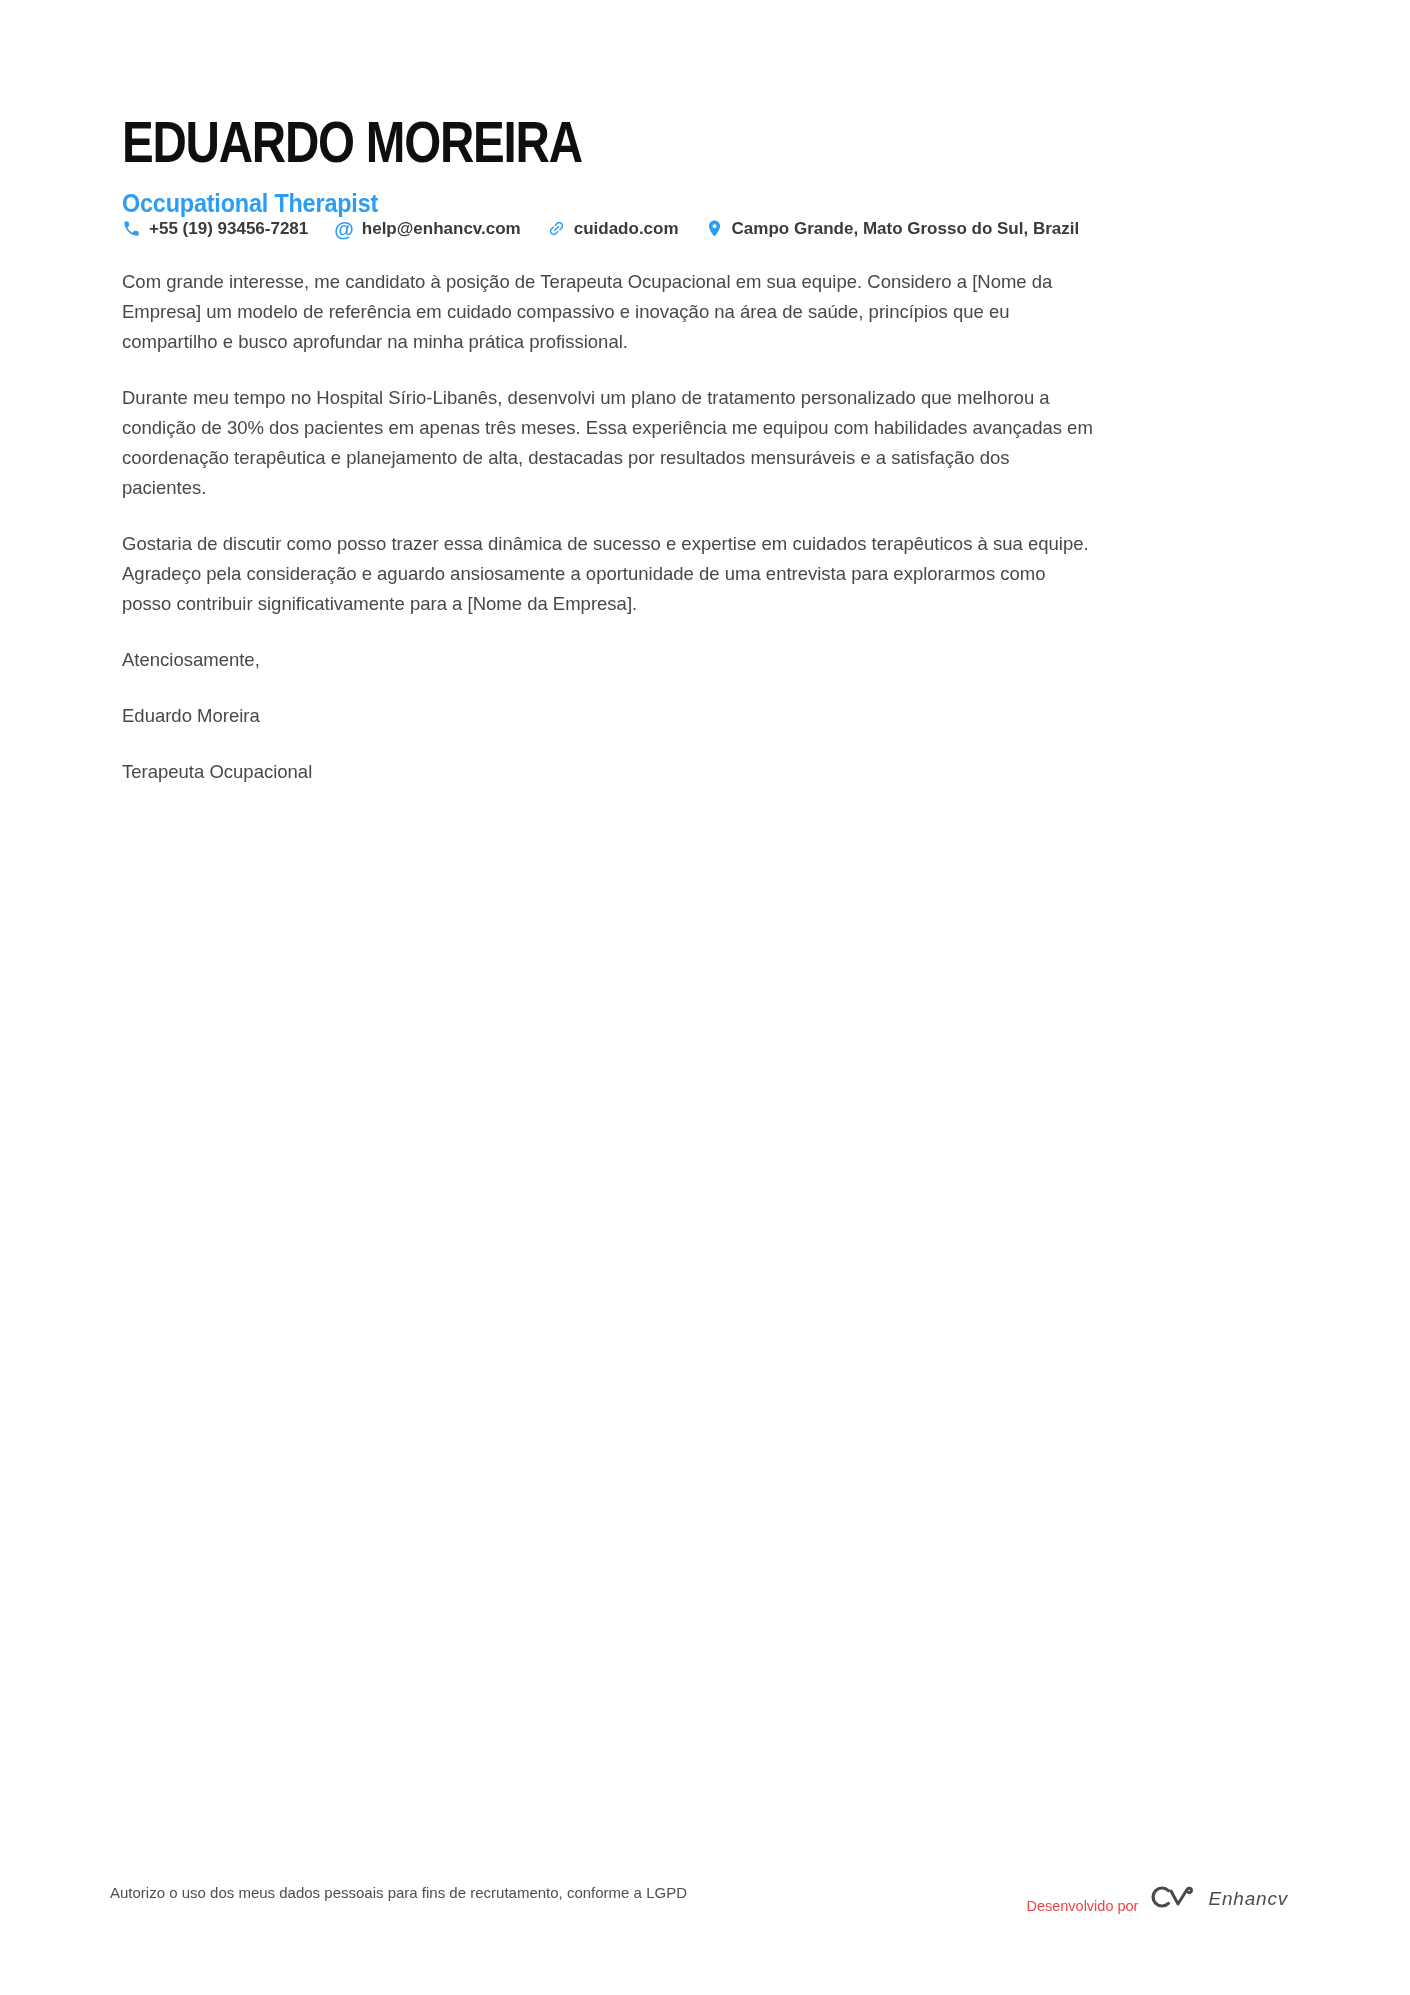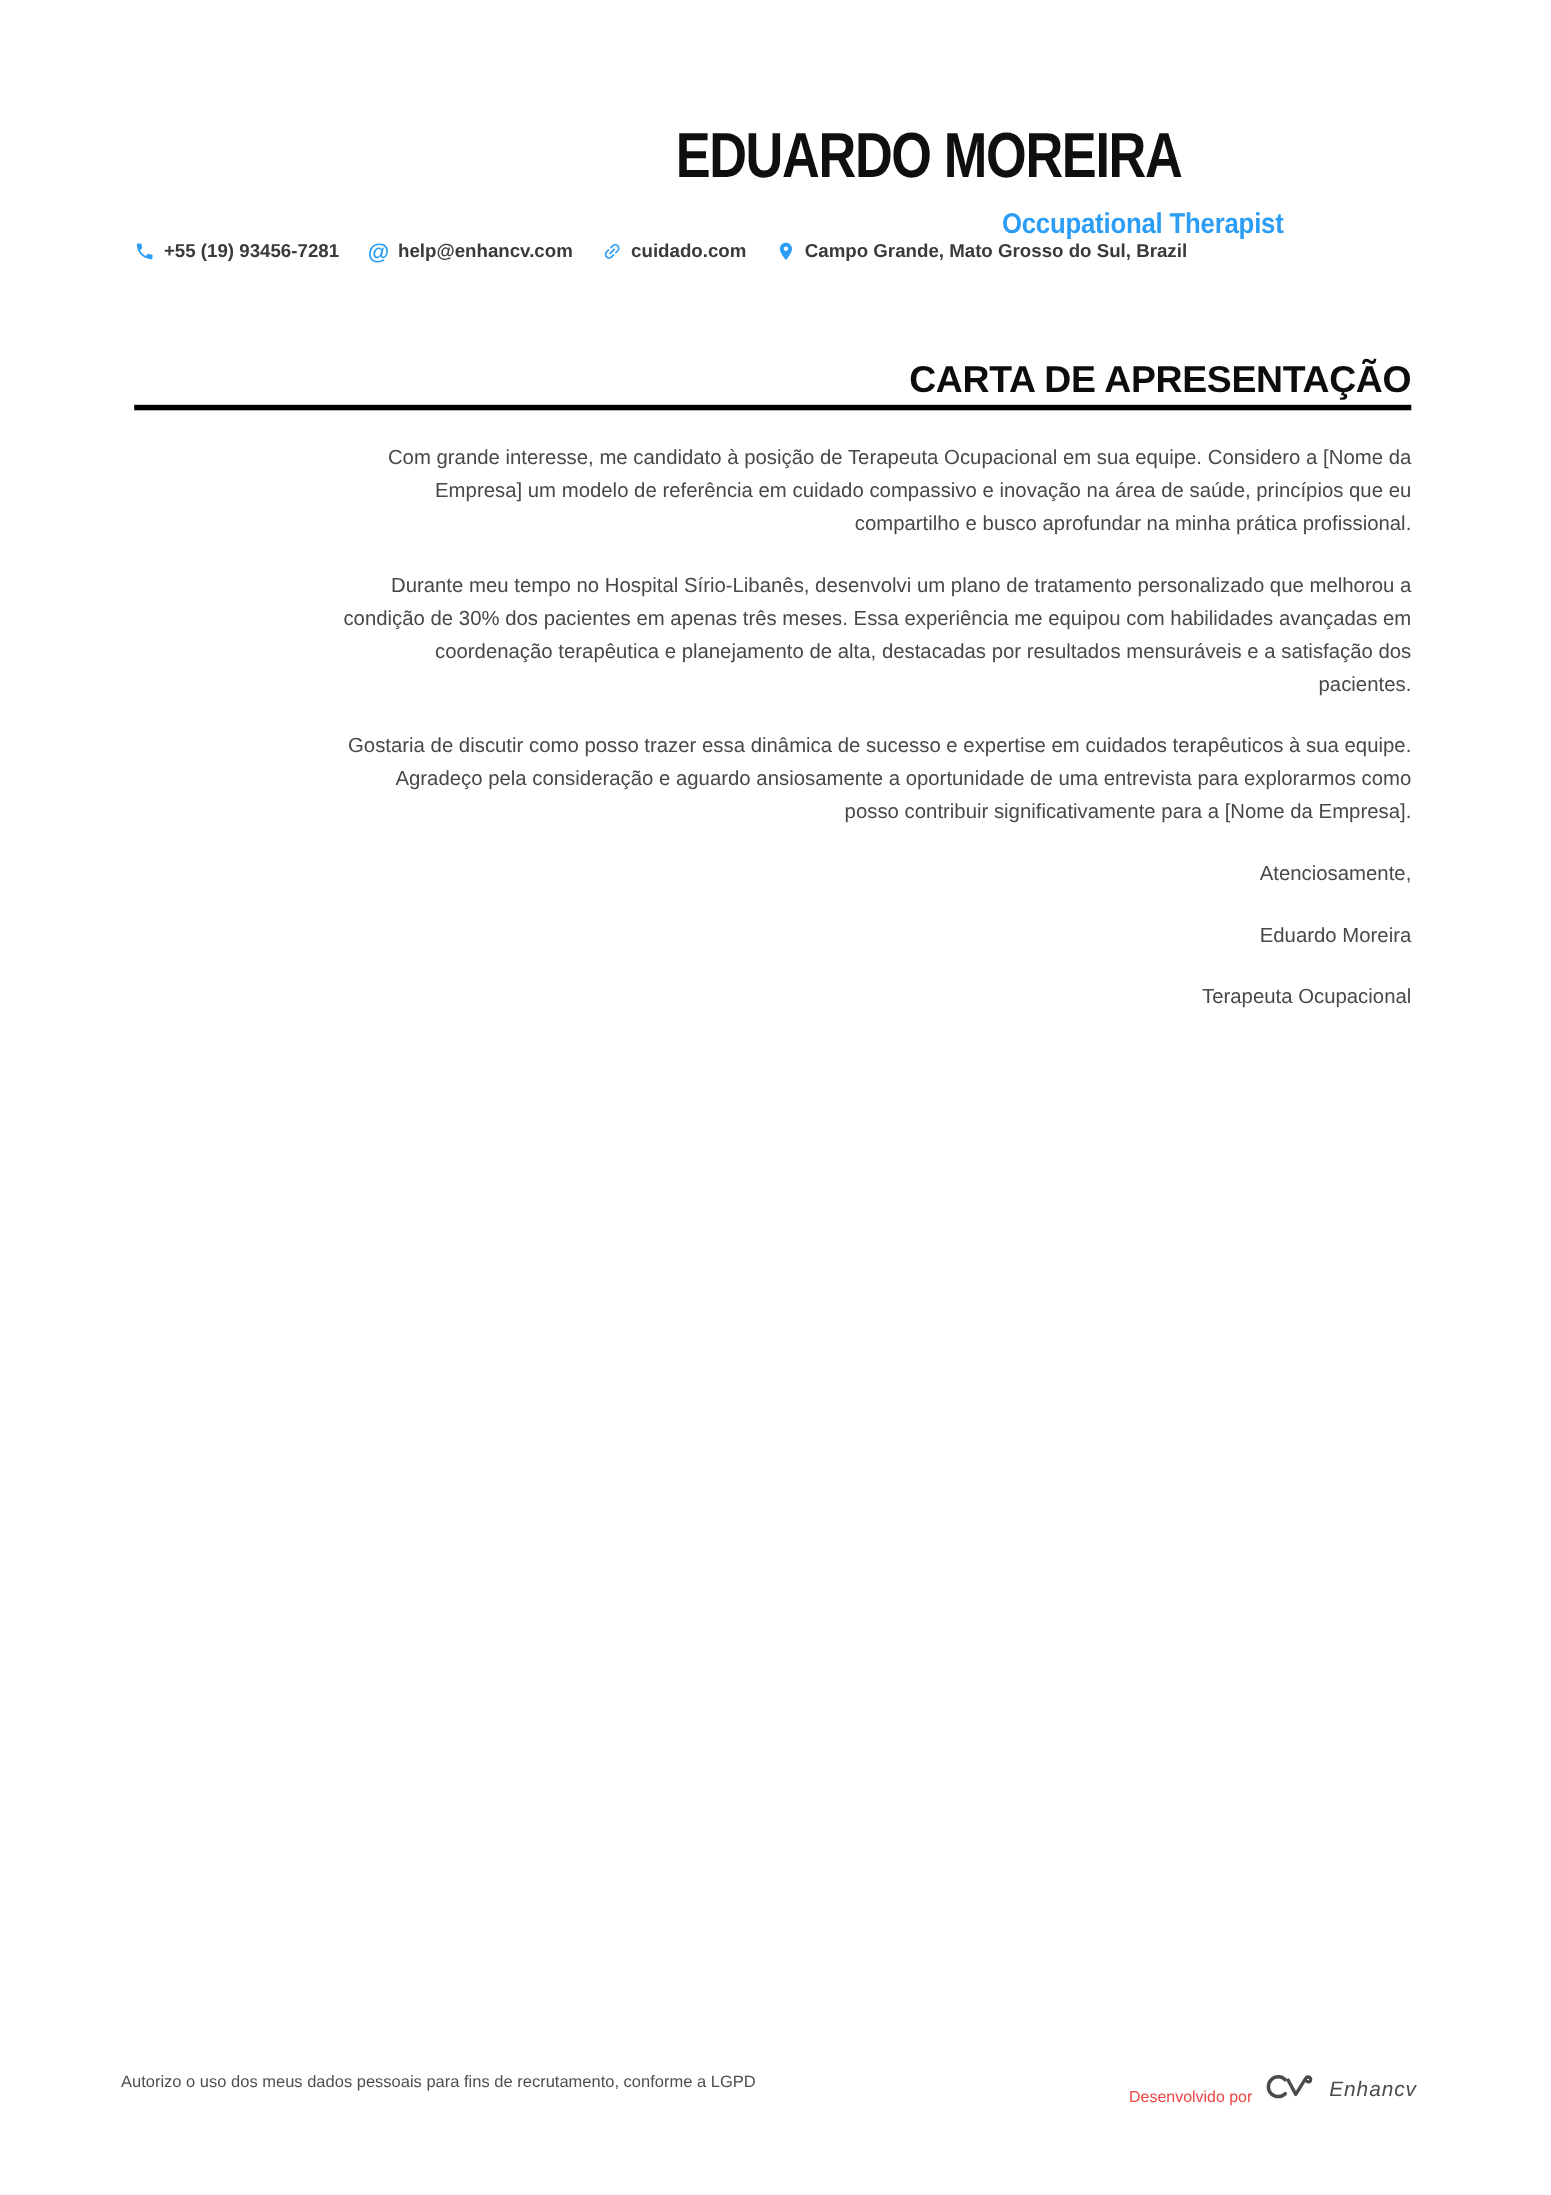--- a/index.html
+++ b/index.html
@@ -9,21 +9,20 @@
     height: 1995px;
     background: #ffffff;
     overflow: hidden;
     font-family: "Liberation Sans", "DejaVu Sans", sans-serif;
   }
   .content {
     position: absolute;
     left: 122px;
     top: 0;
     width: 1161px;
-    text-align: right;
   }
   .name {
     margin: 0;
     padding-top: 110px;
     font-size: 58px;
     font-weight: 700;
     line-height: 1.1;
     letter-spacing: -1.5px;
     color: #0f0f0f;
     transform: scaleX(0.82);
@@ -150,24 +149,20 @@
       <span class="c-item">
         <span>
           <svg width="19" height="19" viewBox="0 0 24 24" fill="#2b9df4" aria-hidden="true">
             <path d="M12 2C8.13 2 5 5.13 5 9c0 5.25 7 13 7 13s7-7.75 7-13c0-3.87-3.13-7-7-7zm0 9.5c-1.38 0-2.5-1.12-2.5-2.5s1.12-2.5 2.5-2.5 2.5 1.12 2.5 2.5-1.12 2.5-2.5 2.5z"></path>
           </svg>
         </span>
         <span>Campo Grande, Mato Grosso do Sul, Brazil</span>
       </span>
     </div>
 
-    <div class="section">
-      <h2 class="section-heading">CARTA DE APRESENTAÇÃO</h2>
-      <div class="rule"></div>
-    </div>
 
     <div class="letter">
 
 
         <p>Com grande interesse, me candidato à posição de Terapeuta Ocupacional em sua equipe. Considero a [Nome da
 Empresa] um modelo de referência em cuidado compassivo e inovação na área de saúde, princípios que eu
 compartilho e busco aprofundar na minha prática profissional.</p>
 
         <p>Durante meu tempo no Hospital Sírio-Libanês, desenvolvi um plano de tratamento personalizado que melhorou a
 condição de 30% dos pacientes em apenas três meses. Essa experiência me equipou com habilidades avançadas em

